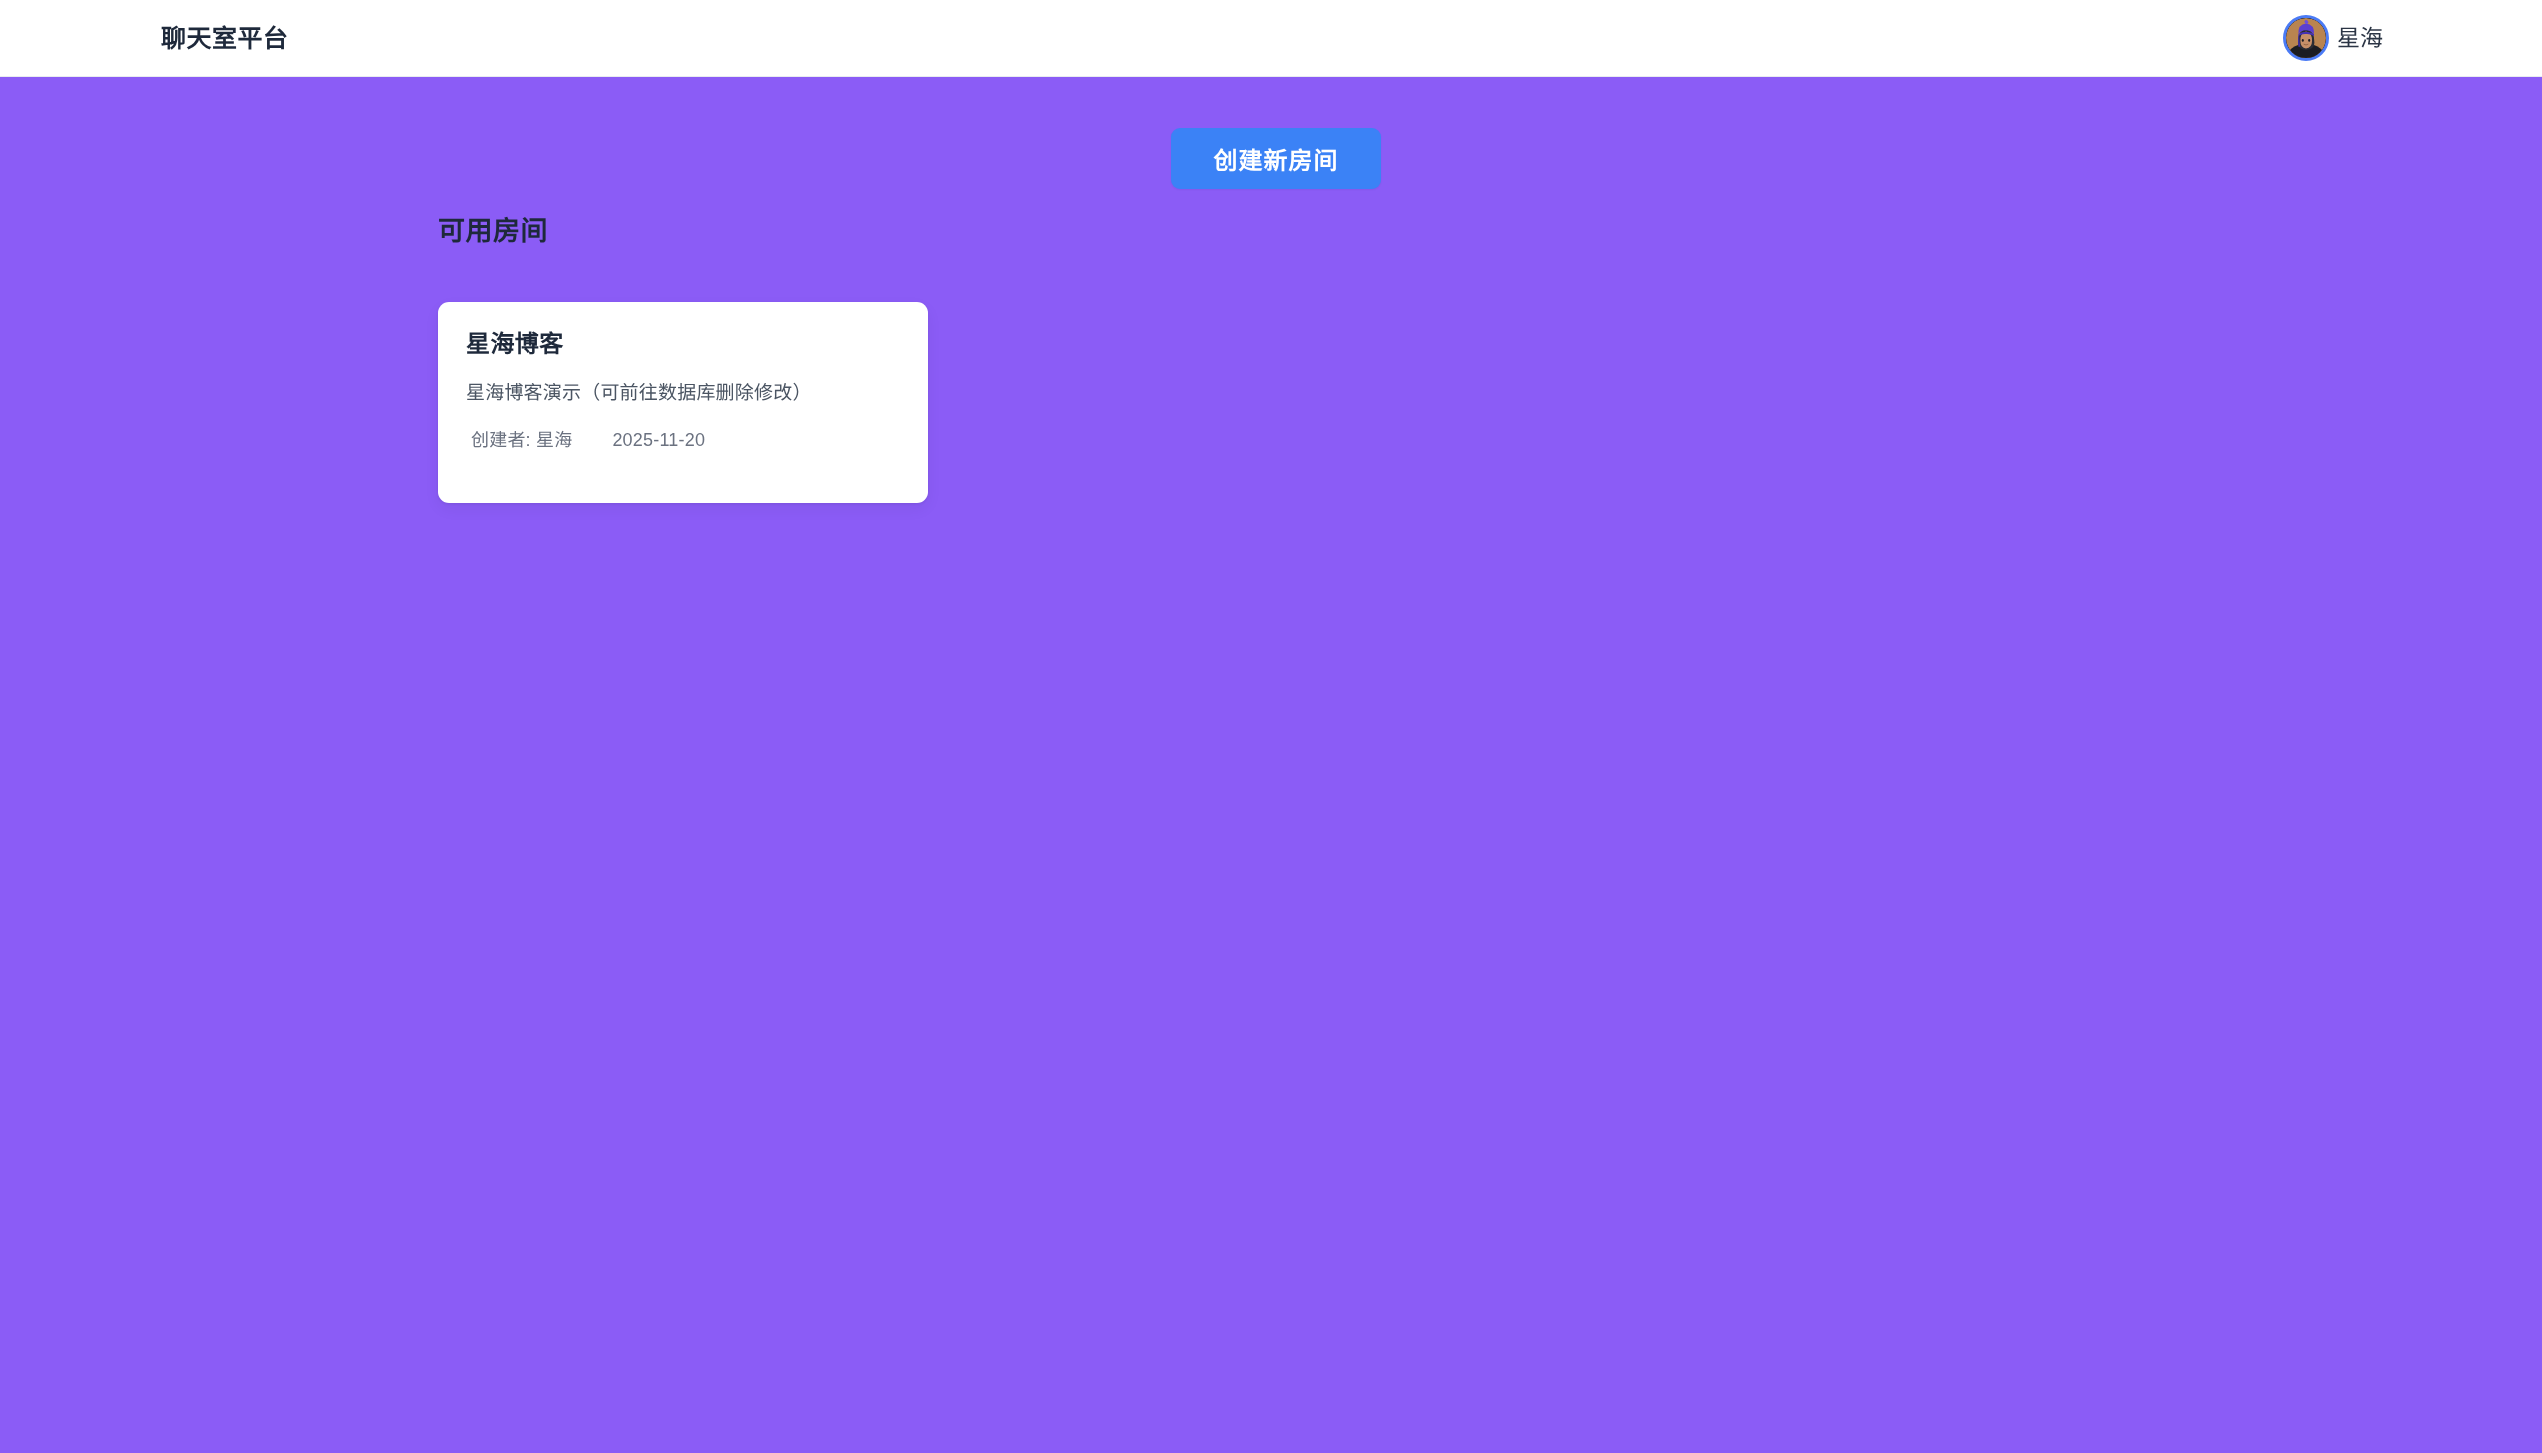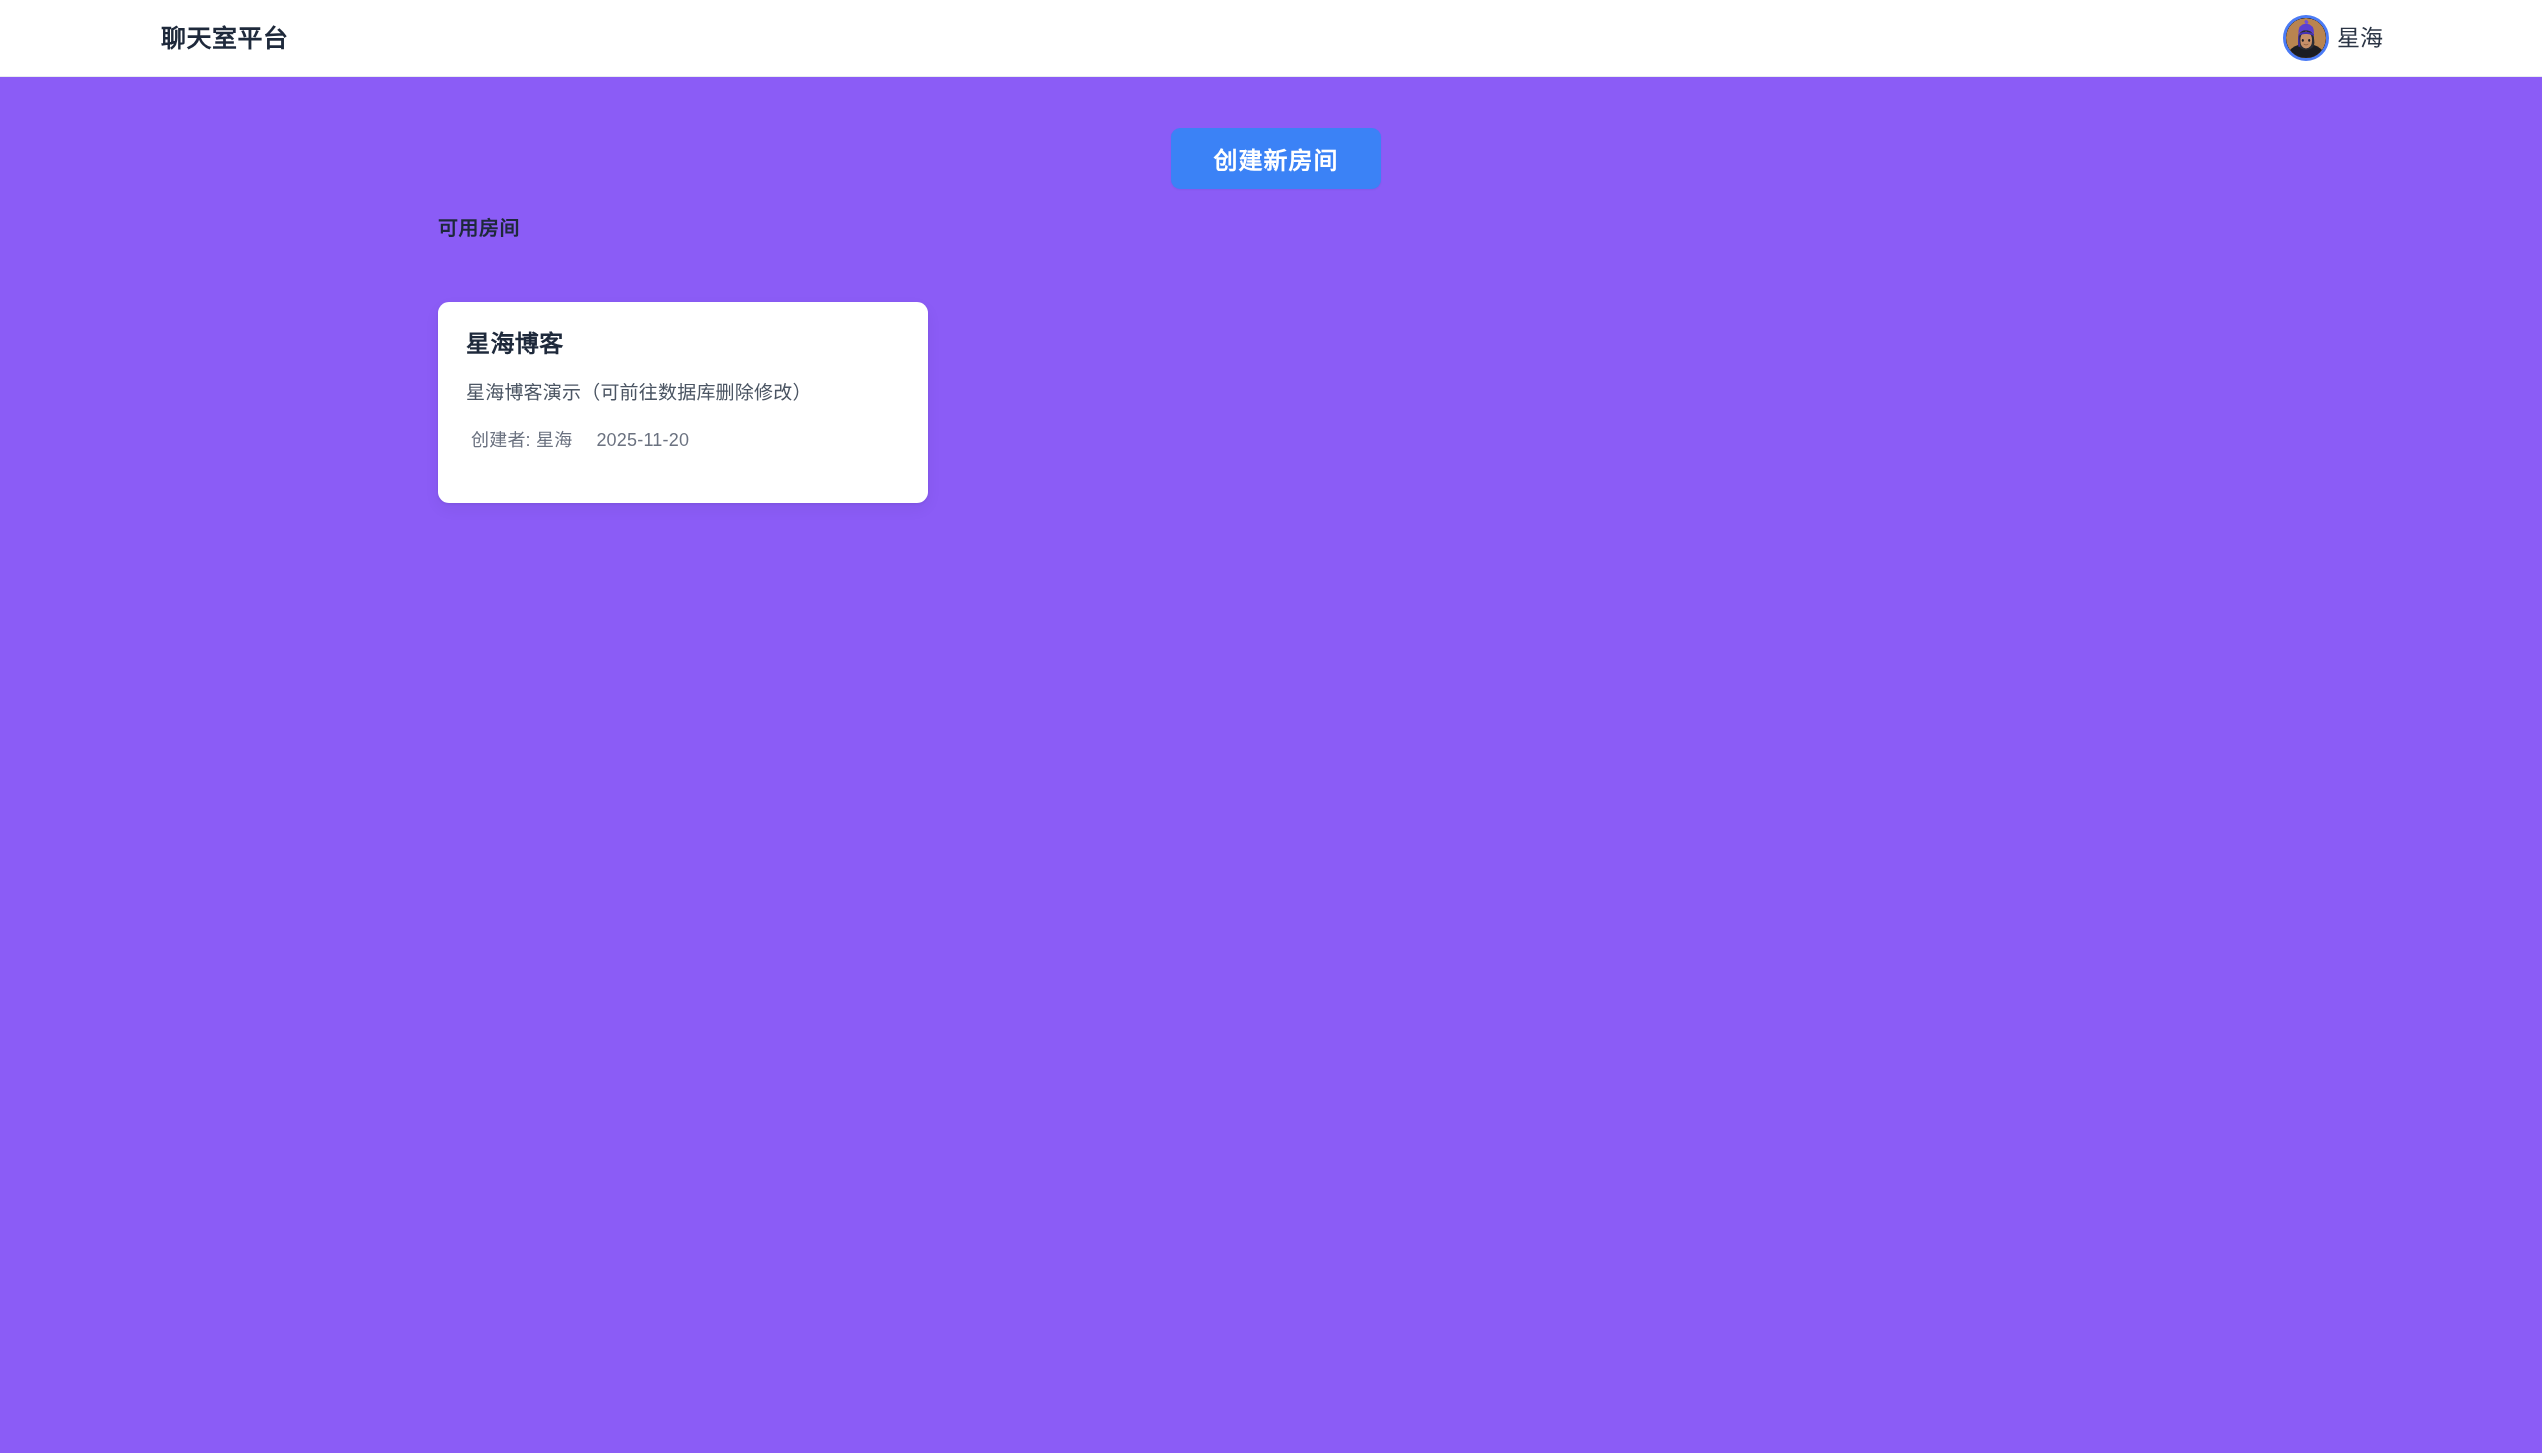--- a/index.html
+++ b/index.html
@@ -92,21 +92,21 @@
     box-shadow: 0 1px 2px rgba(16,24,40,0.06);
     display: flex;
     align-items: center;
     justify-content: center;
   }
 
   .section-title {
     position: absolute;
     left: 438px;
     top: 141px;
-    font-size: 20px;
+    font-size: 27px;
     font-weight: 700;
     color: #1e293b;
     letter-spacing: 0.5px;
     line-height: 1;
     white-space: nowrap;
   }
 
   .rooms-grid {
     position: absolute;
     left: 438px;
@@ -137,21 +137,21 @@
     font-size: 19px;
     color: #4b5563;
     line-height: 1.3;
     margin-bottom: 26px;
     letter-spacing: 0.2px;
   }
 
   .room-meta {
     display: flex;
     align-items: center;
-    gap: 24px;
+    gap: 40px;
     font-size: 18px;
     color: #6b7280;
     margin-bottom: 28px;
     padding-left: 5px;
     letter-spacing: 0.2px;
   }
 
   .room-meta .meta-owner,
   .room-meta .meta-date { line-height: 1; white-space: nowrap; }
 

